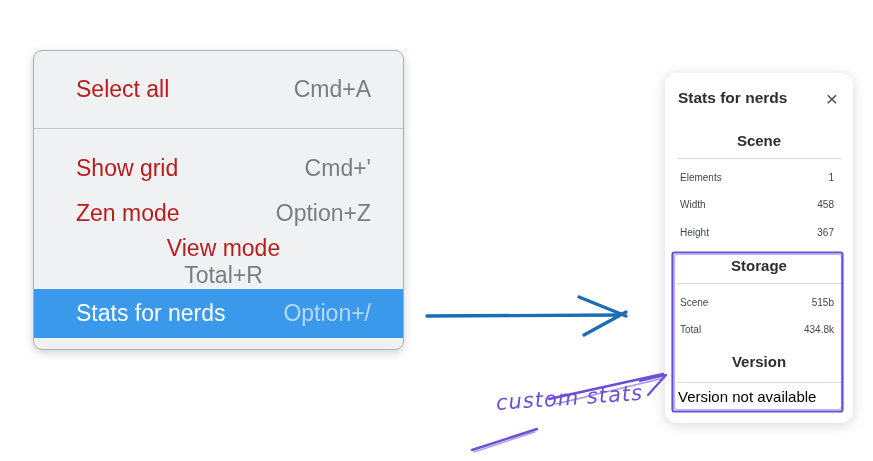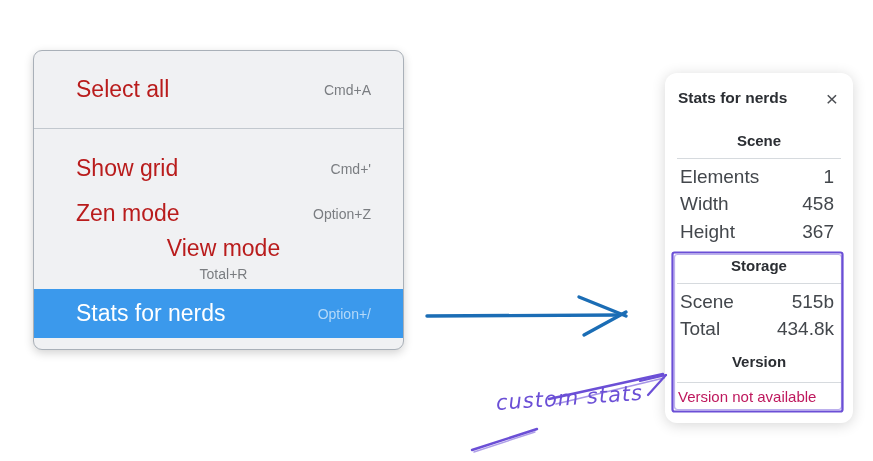--- a/index.html
+++ b/index.html
@@ -14,21 +14,21 @@
     background:#f0f1f3;border:1px solid #a9b0b8;border-radius:9px;
     box-shadow:0 3px 10px rgba(0,0,0,0.18);
     box-sizing:border-box;z-index:2;overflow:hidden;
   }
   .menu-item{
     position:absolute;left:0;width:100%;height:47px;
     display:flex;align-items:center;justify-content:space-between;
     padding:0 32px 0 42px;box-sizing:border-box;cursor:default;
   }
   .menu-item .label{font-size:23px;color:#b91c1c;}
-  .menu-item .shortcut{font-size:14px;color:#7a7d81;}
+  .menu-item .shortcut{font-size:23px;color:#7a7d81;}
   .menu-item.highlighted{background:#3b99ec;height:49px;}
   .menu-item.highlighted .label{color:#ffffff;}
   .menu-item.highlighted .shortcut{color:#b5d9f8;}
   .menu-divider{position:absolute;left:0;top:77px;width:100%;height:1px;background:#c2c8ce;}
 
   
   .panel{
     position:absolute;left:665px;top:73px;width:188px;height:350px;
     background:#ffffff;border-radius:12px;
     box-shadow:0 2px 14px rgba(0,0,0,0.16);
@@ -44,25 +44,25 @@
     font-size:21px;font-weight:300;color:#4c4f54;cursor:pointer;line-height:1;
   }
   .sec-header{
     position:absolute;left:0;width:100%;text-align:center;
     font-size:15px;font-weight:bold;color:#2b2e33;height:22px;line-height:22px;
   }
   .panel-hr{position:absolute;left:12px;right:12px;height:1px;background:#d6dade;}
   .stat-row{
     position:absolute;left:15px;right:19px;height:22px;
     display:flex;align-items:center;justify-content:space-between;
-    font-size:19px;color:#43474c;
+    font-size:10px;color:#43474c;
   }
   .panel-note{
     position:absolute;left:13px;right:10px;height:22px;line-height:22px;
-    font-size:15px;color:#be185d;
+    font-size:15px;color:#000000;
   }
 
   
   .overlay{position:absolute;left:0;top:0;width:873px;height:461px;z-index:5;pointer-events:none;}
   .handwriting{
     position:absolute;left:496px;top:391px;z-index:6;
     font-family:"DejaVu Sans", sans-serif;font-style:italic;
     font-size:21px;letter-spacing:1px;color:#6b4fd6;
     transform:rotate(-4deg);transform-origin:left center;white-space:nowrap;
   }

